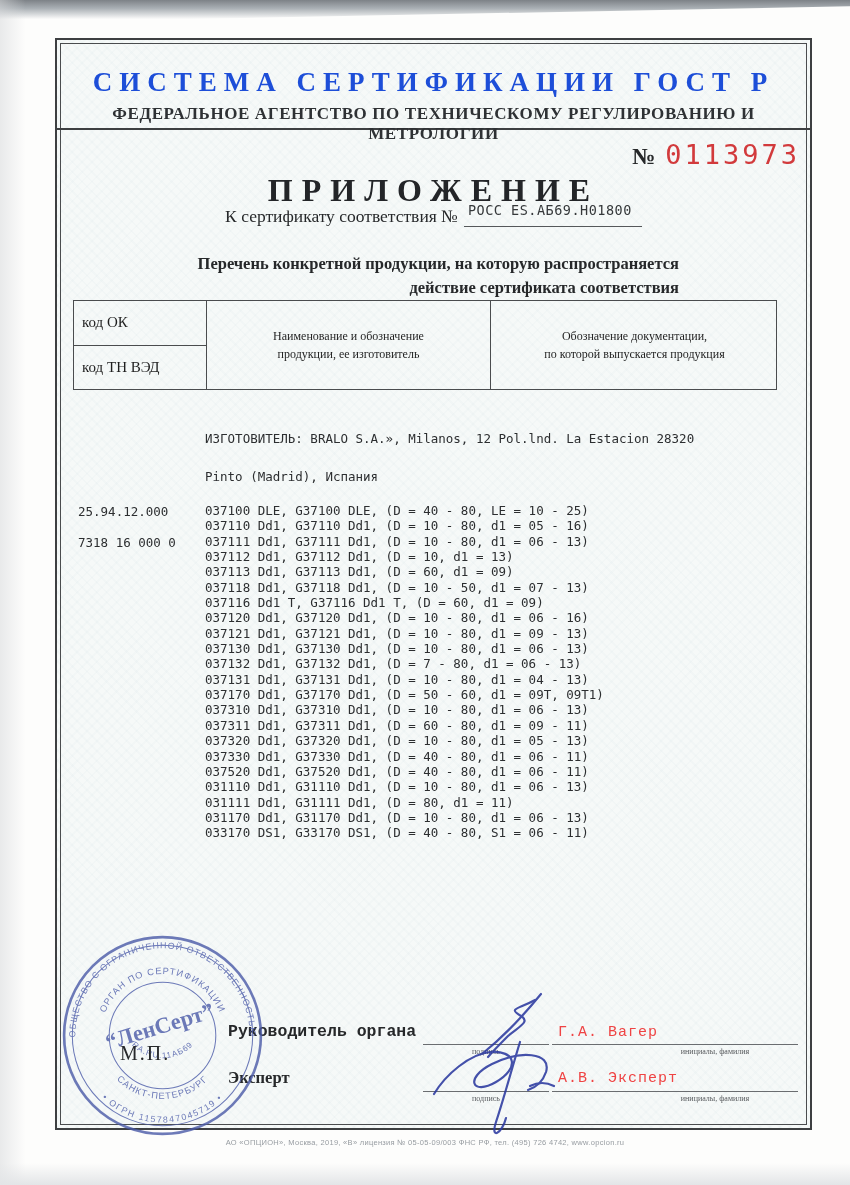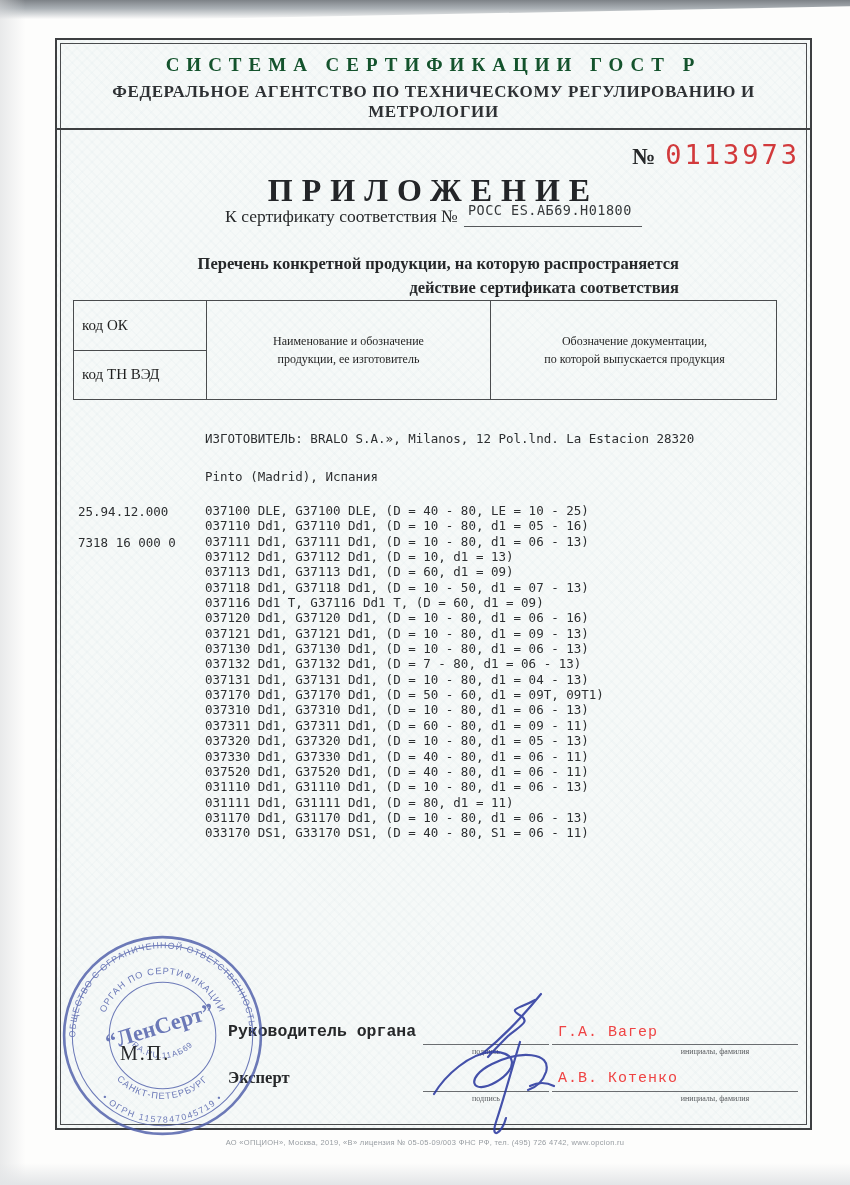--- a/index.html
+++ b/index.html
@@ -39,21 +39,21 @@
   .cert-frame::before{
     content:"";position:absolute;inset:3px;border:1px solid #4a4c4e;pointer-events:none;
   }
 
   
   .header-box{
     position:absolute;left:57px;top:40px;width:753px;height:90px;
     border-bottom:2px solid #3d3f41;box-sizing:border-box;text-align:center;
   }
   .h-line1{
-    margin-top:14px;font-size:19px;font-weight:bold;letter-spacing:7px;color:#14532d;
+    margin-top:27px;font-size:27px;font-weight:bold;letter-spacing:7px;color:#1d4ed8;
   }
   .h-line2{
     margin-top:6px;font-size:17px;font-weight:bold;letter-spacing:.6px;color:#2e3134;
   }
 
   
   .form-number{
     position:absolute;top:139px;left:520px;width:280px;text-align:right;white-space:nowrap;
   }
   .form-number .no-sign{font-size:23px;color:#26282a;font-weight:bold;margin-right:10px;}
@@ -80,21 +80,21 @@
     font-family:"DejaVu Sans Mono", monospace;font-size:13.5px;color:#35383a;letter-spacing:.5px;
   }
 
   .subtitle{
     position:absolute;top:252px;left:55px;width:624px;text-align:right;
     font-size:16.5px;font-weight:bold;color:#26282a;line-height:1.45;
   }
 
   
   .tbl{
-    position:absolute;left:73px;top:300px;width:704px;height:100px;
+    position:absolute;left:73px;top:300px;width:704px;height:90px;
     display:grid;grid-template-columns:133px 284px 287px;
     border:1.3px solid #4a4c4e;box-sizing:border-box;
   }
   .tbl .c1{border-right:1.3px solid #4a4c4e;display:flex;flex-direction:column;}
   .tbl .c1 > div{flex:1;display:flex;align-items:center;padding-left:8px;font-size:15px;box-sizing:border-box;}
   .tbl .c1 > div:first-child{border-bottom:1.3px solid #4a4c4e;}
   .tbl .c2{border-right:1.3px solid #4a4c4e;}
   .tbl .c2,.tbl .c3{
     display:flex;flex-direction:column;justify-content:center;align-items:center;
     text-align:center;font-size:12px;line-height:1.5;
@@ -208,21 +208,21 @@
   <div class="sig-label" style="left:228px;top:1022px;font-family:Liberation Mono, monospace;">Руководитель органа</div>
   <div class="sig-line" style="left:423px;top:1044px;width:126px;"></div>
   <div class="sig-caption" style="left:423px;top:1047px;width:126px;">подпись</div>
   <div class="sig-name" style="left:558px;top:1024px;">Г.А.  Вагер</div>
   <div class="sig-line" style="left:552px;top:1044px;width:246px;"></div>
   <div class="sig-caption" style="left:630px;top:1047px;width:170px;">инициалы, фамилия</div>
 
   <div class="sig-label" style="left:228px;top:1068px;">Эксперт</div>
   <div class="sig-line" style="left:423px;top:1091px;width:126px;"></div>
   <div class="sig-caption" style="left:423px;top:1094px;width:126px;">подпись</div>
-  <div class="sig-name" style="left:558px;top:1070px;">А.В.  Котенко</div>
+  <div class="sig-name" style="left:558px;top:1070px;">А.В.  Эксперт</div>
   <div class="sig-line" style="left:552px;top:1091px;width:246px;"></div>
   <div class="sig-caption" style="left:630px;top:1094px;width:170px;">инициалы, фамилия</div>
 
   <svg class="stamp-svg" width="205" height="205" viewBox="0 0 200 200">
     <g stroke="#4a5aa8" fill="none">
       <circle cx="100" cy="100" r="96" stroke-width="2.6"></circle>
       <circle cx="100" cy="100" r="88" stroke-width="1"></circle>
       <circle cx="100" cy="100" r="52" stroke-width="1"></circle>
     </g>
     <defs>

